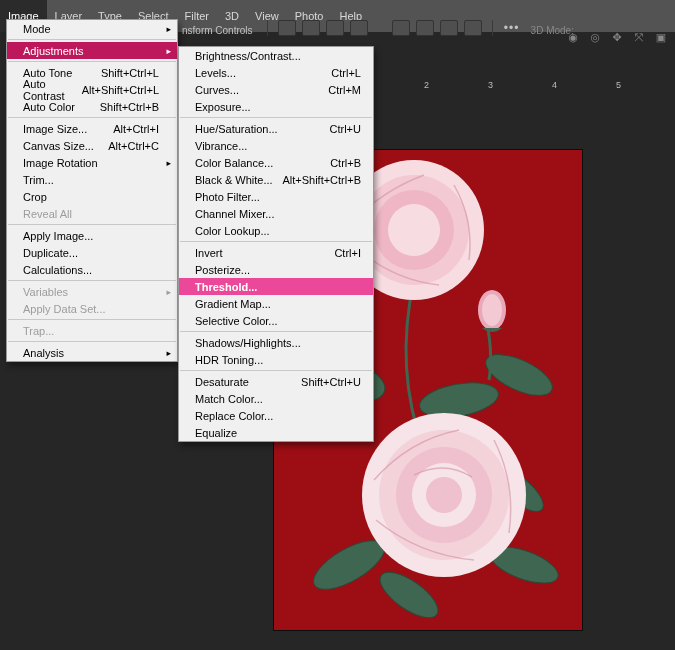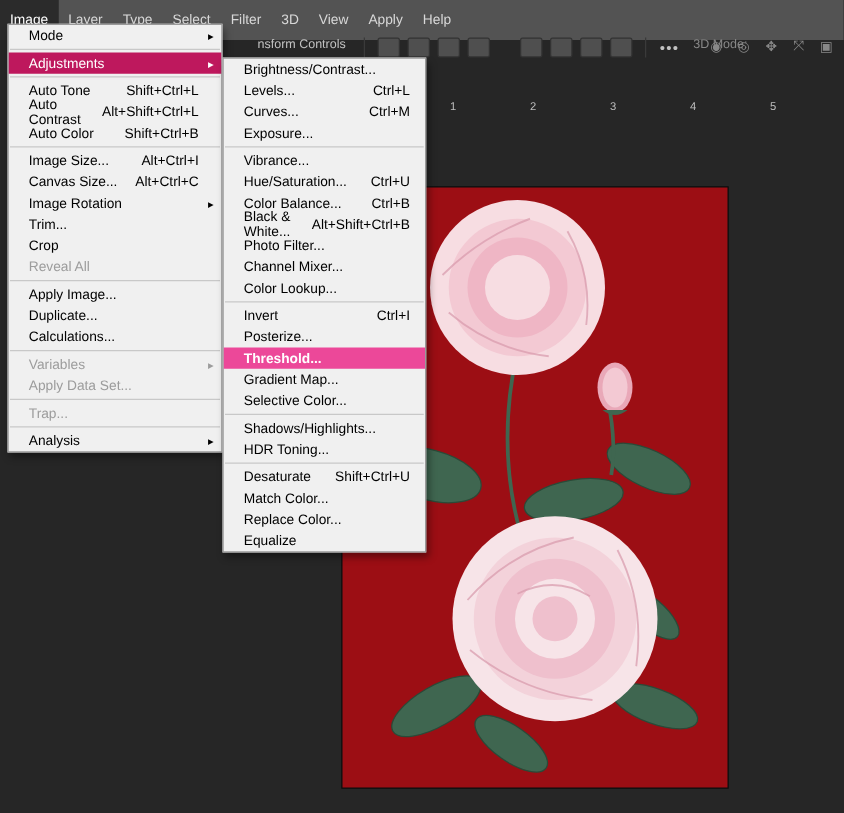--- a/index.html
+++ b/index.html
@@ -1,31 +1,31 @@
 <!DOCTYPE html>
 <html><head>
 <meta charset="utf-8">
 <style>
   * { margin: 0; padding: 0; box-sizing: border-box; font-family: "Segoe UI", Tahoma, sans-serif; }
   body { width: 675px; height: 650px; background: #262626; overflow: hidden; position: relative; color: #d8d8d8; }
   .menubar { height: 32px; background: #535353; display: flex; align-items: center; font-size: 11px; }
   .menubar .mitem { padding: 0 8px; height: 100%; display: flex; align-items: center; cursor: default; }
   .menubar .mitem.active { background: #2b2b2b; color: #fff; }
-  .options-bar { position: absolute; left: 178px; top: 30px; height: 20px; display: flex; align-items: flex-start; font-size: 10px; color: #c2c2c2; gap: 6px; margin-left: 24px; }
+  .options-bar { position: absolute; left: 178px; top: 16px; height: 20px; display: flex; align-items: flex-end; font-size: 10px; color: #c2c2c2; gap: 6px; }
   .options-bar .lbl { padding: 0 4px; }
   .opticon { width: 18px; height: 16px; background: #4f4f4f; border: 1px solid #333; border-radius: 2px; }
   .opticon.dots { display:flex; align-items:center; justify-content:center; color:#c2c2c2; font-size:12px; letter-spacing:1px; background:transparent; border:none;}
   .opt-text { font-size:10px; color:#888; padding:0 4px;}
   .dropdown { position: absolute; top: 19px; left: 6px; width: 172px; background: #f0f0f0; border: 1px solid #9a9a9a; box-shadow: 2px 4px 6px rgba(0,0,0,0.4); color: #000; font-size: 11px; }
   .dropdown .row { display: flex; justify-content: space-between; align-items: center; padding: 2px 18px 2px 16px; height: 17px; cursor: default; position: relative; }
   .dropdown .row.highlight { background: #be185d; color: #fff; }
   .dropdown .row.submenu::after { content: "▸"; position: absolute; right: 6px; font-size: 9px; }
   .dropdown .sep { height: 1px; background: #c8c8c8; margin: 2px 1px; }
   .dropdown .row.disabled { color: #9c9c9c; }
-  .submenu-panel { position: absolute; top: 46px; left: 178px; width: 163px; background: #f0f0f0; border: 1px solid #9a9a9a; box-shadow: 2px 4px 6px rgba(0,0,0,0.4); color: #000; font-size: 11px; }
+  .submenu-panel { position: absolute; top: 46px; left: 178px; width: 196px; background: #f0f0f0; border: 1px solid #9a9a9a; box-shadow: 2px 4px 6px rgba(0,0,0,0.4); color: #000; font-size: 11px; }
   .submenu-panel .row { display: flex; justify-content: space-between; align-items: center; padding: 2px 12px 2px 16px; height: 17px; cursor: default; }
   .submenu-panel .row.highlight { background: #ec4899; color: #fff; font-weight: bold; }
   .submenu-panel .sep { height: 1px; background: #c8c8c8; margin: 2px 1px; }
   .ruler-h { position: absolute; left: 360px; top: 78px; height: 14px; display: flex; align-items: center; font-size: 9px; color: #bdbdbd; }
   .ruler-h .tick { width: 64px; text-align: left; }
   .canvas { position: absolute; left: 274px; top: 150px; width: 308px; height: 480px; background: #9c0e14; box-shadow: 0 0 0 1px #0d0d0d; overflow: hidden; }
   .sep-v { width:1px; height:16px; background:#3a3a3a; margin:0 4px;}
   .icon-cluster { position:absolute; right:6px; top:30px; display:flex; gap:6px; align-items:center;}
   .icon-cluster .ic { width:16px; height:14px; display:flex; align-items:center; justify-content:center; color:#888; font-size:11px;}
 </style>
@@ -33,21 +33,21 @@
 <body>
 
 <div class="menubar" id="menubar">
     <div class="mitem active">Image</div>
     <div class="mitem">Layer</div>
     <div class="mitem">Type</div>
     <div class="mitem">Select</div>
     <div class="mitem">Filter</div>
     <div class="mitem">3D</div>
     <div class="mitem">View</div>
-    <div class="mitem">Apply</div>
+    <div class="mitem">Photo</div>
     <div class="mitem">Help</div>
   </div>
 
 <div class="options-bar">
   <span class="lbl">nsform Controls</span>
   <div class="sep-v"></div>
   <div class="opticon"></div>
   <div class="opticon"></div>
   <div class="opticon"></div>
   <div class="opticon"></div>
@@ -208,27 +208,27 @@
     </div>
     <div class="row">
       <span>Curves...</span>
       <span>Ctrl+M</span>
     </div>
     <div class="row">
       <span>Exposure...</span>
     </div>
     <div class="sep"></div>
     <div class="row">
-      <span>Vibrance...</span>
-    </div>
-    <div class="row">
       <span>Hue/Saturation...</span>
       <span>Ctrl+U</span>
     </div>
     <div class="row">
+      <span>Vibrance...</span>
+    </div>
+    <div class="row">
       <span>Color Balance...</span>
       <span>Ctrl+B</span>
     </div>
     <div class="row">
       <span>Black &amp; White...</span>
       <span>Alt+Shift+Ctrl+B</span>
     </div>
     <div class="row">
       <span>Photo Filter...</span>
     </div>

